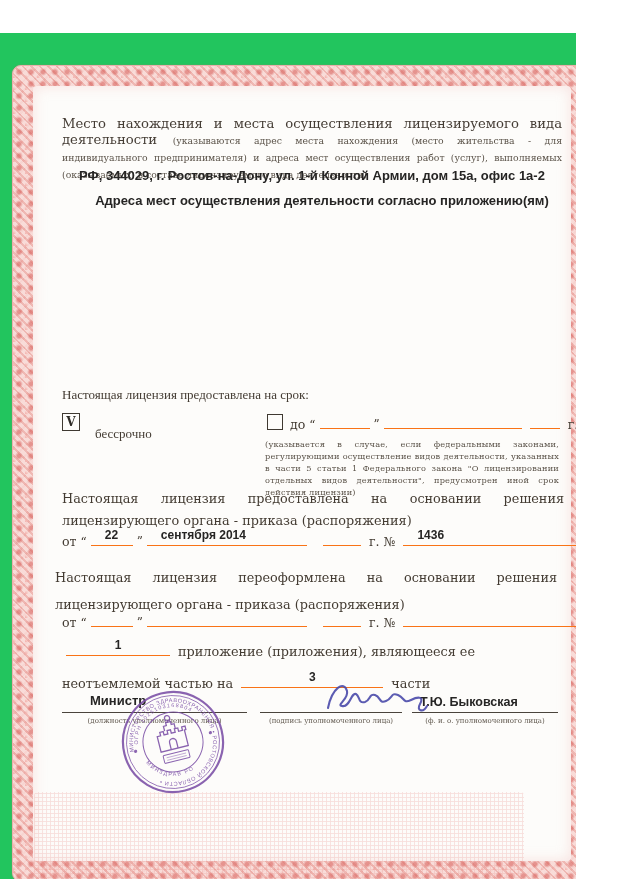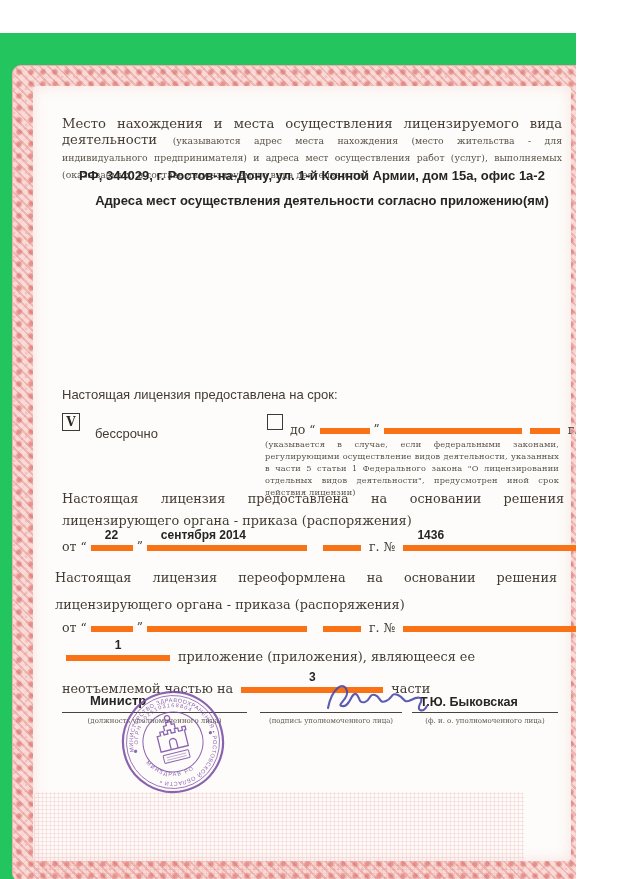--- a/index.html
+++ b/index.html
@@ -17,30 +17,30 @@
          background-size:12px 12px,12px 12px,auto,auto;
          border:1px solid #eab0ab;box-shadow:0 0 2px rgba(210,120,115,0.4);}
   .frame-inner{position:absolute;inset:20px;background:#fdfcfa;border-radius:4px;
          box-shadow:inset 0 0 14px rgba(238,178,174,0.35);}
   .texture-bottom{position:absolute;left:34px;right:52px;bottom:34px;height:86px;opacity:0.30;
          background-image:
            repeating-linear-gradient(0deg, rgba(233,150,145,0.8) 0 1px, transparent 1px 4px),
            repeating-linear-gradient(90deg, rgba(233,150,145,0.8) 0 1px, transparent 1px 4px);
          border-radius:4px;}
   
-  .serif{font-family:Liberation Sans, sans-serif;text-align:right;}
+  .serif{font-family:Liberation Serif, serif;text-align:right;}
   .lead{font-size:13.2px;color:#443c34;}
   .small-note{font-size:9.3px;color:#5a5248;}
   .bold-sans{font-family:"Liberation Sans",sans-serif;font-weight:bold;color:#262524;}
   .body-text{font-size:12.8px;line-height:22px;text-align:justify;color:#433b32;}
   .fine-print{font-size:8.2px;line-height:12px;text-align:justify;letter-spacing:0.2px;color:#5a5248;}
   .caption{font-size:7px;color:#5f574d;text-align:center;white-space:nowrap;}
   .hline{border-bottom:1px solid #4a443c;height:0;}
   
-  .slot{display:inline-block;border-bottom:6px solid #f97316;height:15px;vertical-align:baseline;
+  .slot{display:inline-block;border-bottom:1px solid #f97316;height:15px;vertical-align:baseline;
         margin:0 4px;position:relative;}
   .slot .val{position:absolute;left:14px;top:-2px;font-family:"Liberation Sans",sans-serif;
         font-weight:bold;font-size:12px;color:#262524;white-space:nowrap;}
   .slot .val.center{left:0;right:0;text-align:center;}
   .inline-row{white-space:nowrap;font-size:12.6px;color:#433b32;}
   .cbx{position:absolute;border:1.5px solid #3f3931;background:#fdfcfa;
        display:flex;align-items:center;justify-content:center;}
   .cbx b{font-family:"DejaVu Serif",serif;font-size:12px;color:#2d2a25;}
   .q{font-size:12px;color:#433b32;}
 </style>

